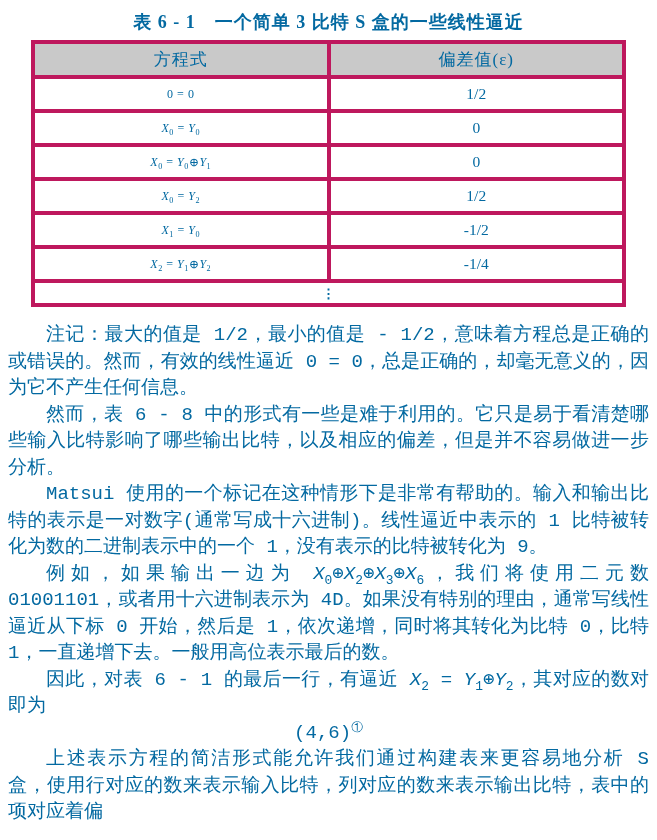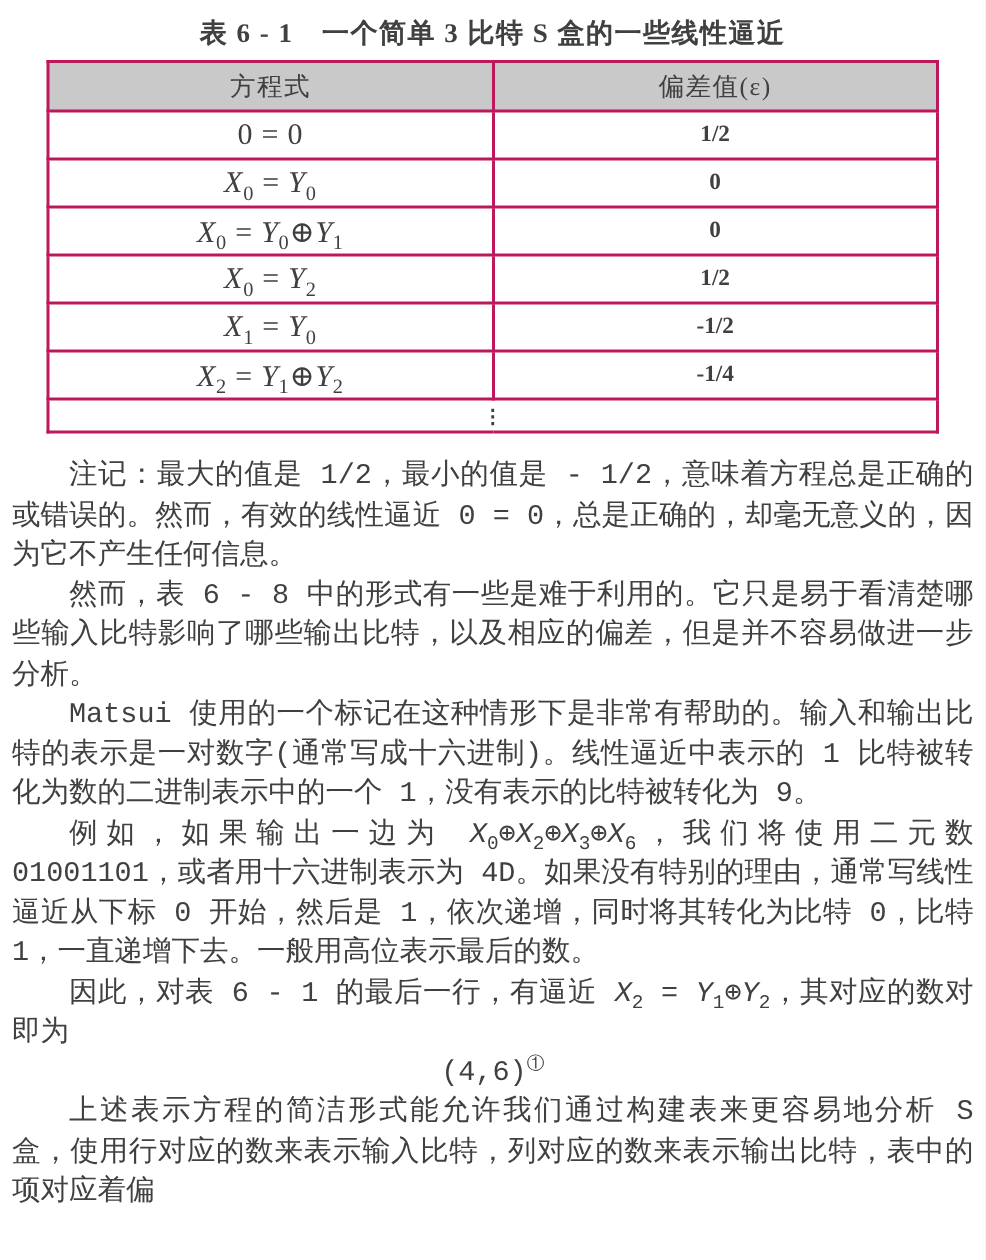--- a/index.html
+++ b/index.html
@@ -1,61 +1,60 @@
 <!DOCTYPE html>
 <html lang="zh"><head>
 <meta charset="utf-8">
 <style>
   html, body { margin: 0; padding: 0; background: #e9e9e9; }
   .page {
     width: 657px; height: 840px;
     margin: 0 auto;
     background: #ffffff;
-    color: #404040;
+    color: #0369a1;
     font-family: "Liberation Serif", "DejaVu Serif", serif;
     overflow: hidden;
     box-sizing: border-box;
   }
   
   .caption {
     text-align: center;
     font-weight: 700;
     font-size: 18px;
     padding-top: 10px;
     letter-spacing: 1px;
   }
   
   table.approx {
     width: 595px;
     margin: 6px auto 0 auto;
     border-collapse: collapse;
     table-layout: fixed;
   }
   table.approx th, table.approx td {
-    border: 2px solid #be185d;
+    border: 4px solid #be185d;
     text-align: center;
     vertical-align: middle;
     padding: 0;
   }
   table.approx th {
     background: #c9c9c9;
     font-weight: 400;
     font-size: 17px;
     height: 31px;
     letter-spacing: 1px;
   }
   table.approx td.eq {
     height: 30px;
-    font-size: 20px;
+    font-size: 12px;
     letter-spacing: .5px;
   }
   table.approx td.val {
     height: 30px;
     font-size: 15.5px;
-    font-weight: bold;
   }
   table.approx td.dots {
     height: 20px;
     font-size: 13px;
     font-weight: 700;
     line-height: 1;
   }
   .mvar { font-style: italic; }
   sub { font-size: 68%; line-height: 0; }
   sup { font-size: 62%; line-height: 0; }

